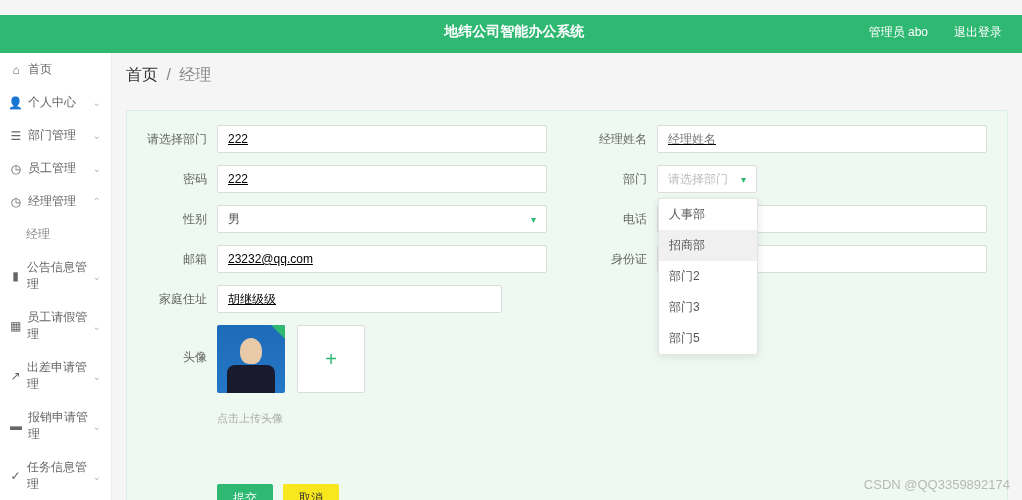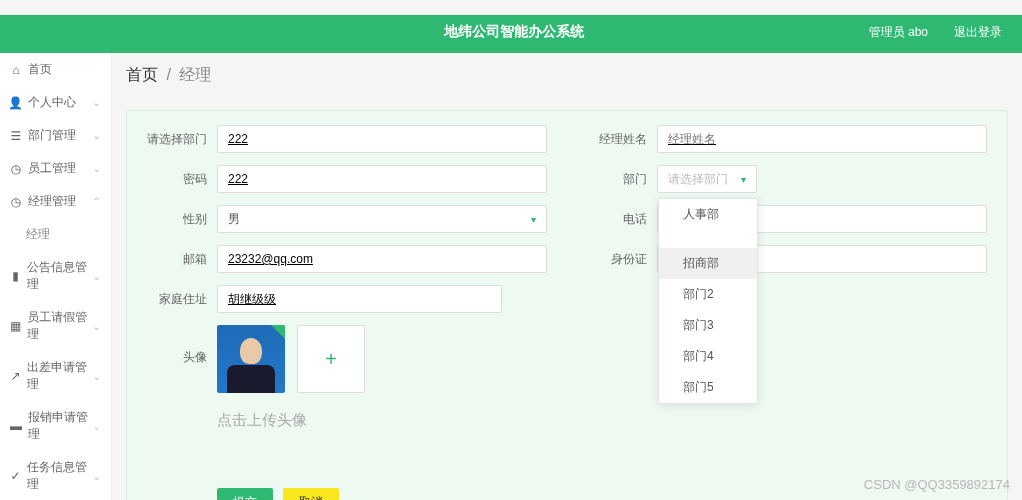--- a/index.html
+++ b/index.html
@@ -31,32 +31,32 @@
     .form-row.full { grid-column: 1 / -1; }
     .label { width: 60px; text-align: right; margin-right: 10px; color: #666; font-size: 12px; flex-shrink: 0; }
     .input, .select { flex: 1; height: 28px; border: 1px solid #dcdcdc; border-radius: 2px; background: #fff; padding: 0 10px; font-size: 12px; color: #555; display: flex; align-items: center; justify-content: space-between; }
     .input input { border: none; outline: none; width: 100%; font-size: 12px; background: transparent; text-decoration: underline; }
     .select { cursor: pointer; position: relative; }
     .select .placeholder { color: #bbb; }
     .select .caret { color: #bbb; font-size: 10px; }
     .select .green-caret { color: #2eb872; }
     
     .dropdown { position: absolute; top: 32px; left: 0; width: 100px; background: #fff; border: 1px solid #e4e4e4; box-shadow: 0 2px 8px rgba(0,0,0,0.1); z-index: 10; border-radius: 2px; }
-    .dropdown-item { padding: 7px 24px; font-size: 12px; color: #555; cursor: pointer; }
-    .dropdown-item.hover { background: #f0f0f0; margin-top: 18px; }
+    .dropdown-item { padding: 7px 10px; font-size: 12px; color: #555; cursor: pointer; }
+    .dropdown-item.hover { background: #f0f0f0; }
     
     .avatar-section { display: flex; gap: 12px; margin-left: 70px; }
     .avatar-box { width: 68px; height: 68px; border-radius: 2px; position: relative; overflow: hidden; }
     .avatar-box.photo { background: linear-gradient(180deg, #1e6bb8 0%, #2478c8 100%); display: flex; align-items: center; justify-content: center; }
     .avatar-box.photo .head { width: 22px; height: 26px; background: #e8c9a8; border-radius: 50% 50% 40% 40%; position: relative; top: -8px; }
     .avatar-box.photo .body { position: absolute; bottom: 0; width: 48px; height: 28px; background: #1a1a2e; border-radius: 8px 8px 0 0; }
     .avatar-box.photo .badge { position: absolute; top: 0; right: 0; width: 0; height: 0; border-left: 14px solid transparent; border-top: 14px solid #2eb872; }
     .avatar-box.add { border: 1px solid #dcdcdc; background: #fff; display: flex; align-items: center; justify-content: center; cursor: pointer; }
     .avatar-box.add .plus { color: #2eb872; font-size: 20px; font-weight: 300; }
-    .hint { margin-left: 70px; color: #aaa; font-size: 15px; margin-top: 6px; margin-bottom: 14px; }
+    .hint { margin-left: 70px; color: #aaa; font-size: 11px; margin-top: 6px; margin-bottom: 14px; }
     
     .btns { margin-left: 70px; display: flex; gap: 10px; }
     .btn { padding: 6px 16px; border: none; border-radius: 2px; font-size: 12px; cursor: pointer; margin-top: 44px; }
     .btn.primary { background: #2eb872; color: #fff; }
     .btn.warn { background: #f8e71c; color: #333; }
     
     .watermark { position: fixed; bottom: 8px; right: 12px; color: #b8b8b8; font-size: 13px; font-family: Arial; }
   </style>
 </head>
 <body>
@@ -175,21 +175,20 @@
         <div class="form-row">
           <div class="label">部门</div>
           <div class="select" style="max-width:100px">
             <span class="placeholder">请选择部门</span>
             <span class="caret green-caret">▾</span>
             <div class="dropdown">
               <div class="dropdown-item">人事部</div>
               <div class="dropdown-item hover">招商部</div>
               <div class="dropdown-item">部门2</div>
               <div class="dropdown-item">部门3</div>
-              <div class="dropdown-item">部门4</div>
               <div class="dropdown-item">部门5</div>
             </div>
           </div>
         </div>
         <div class="form-row">
           <div class="label">性别</div>
           <div class="select">
             <span>男</span>
             <span class="caret green-caret">▾</span>
           </div>

